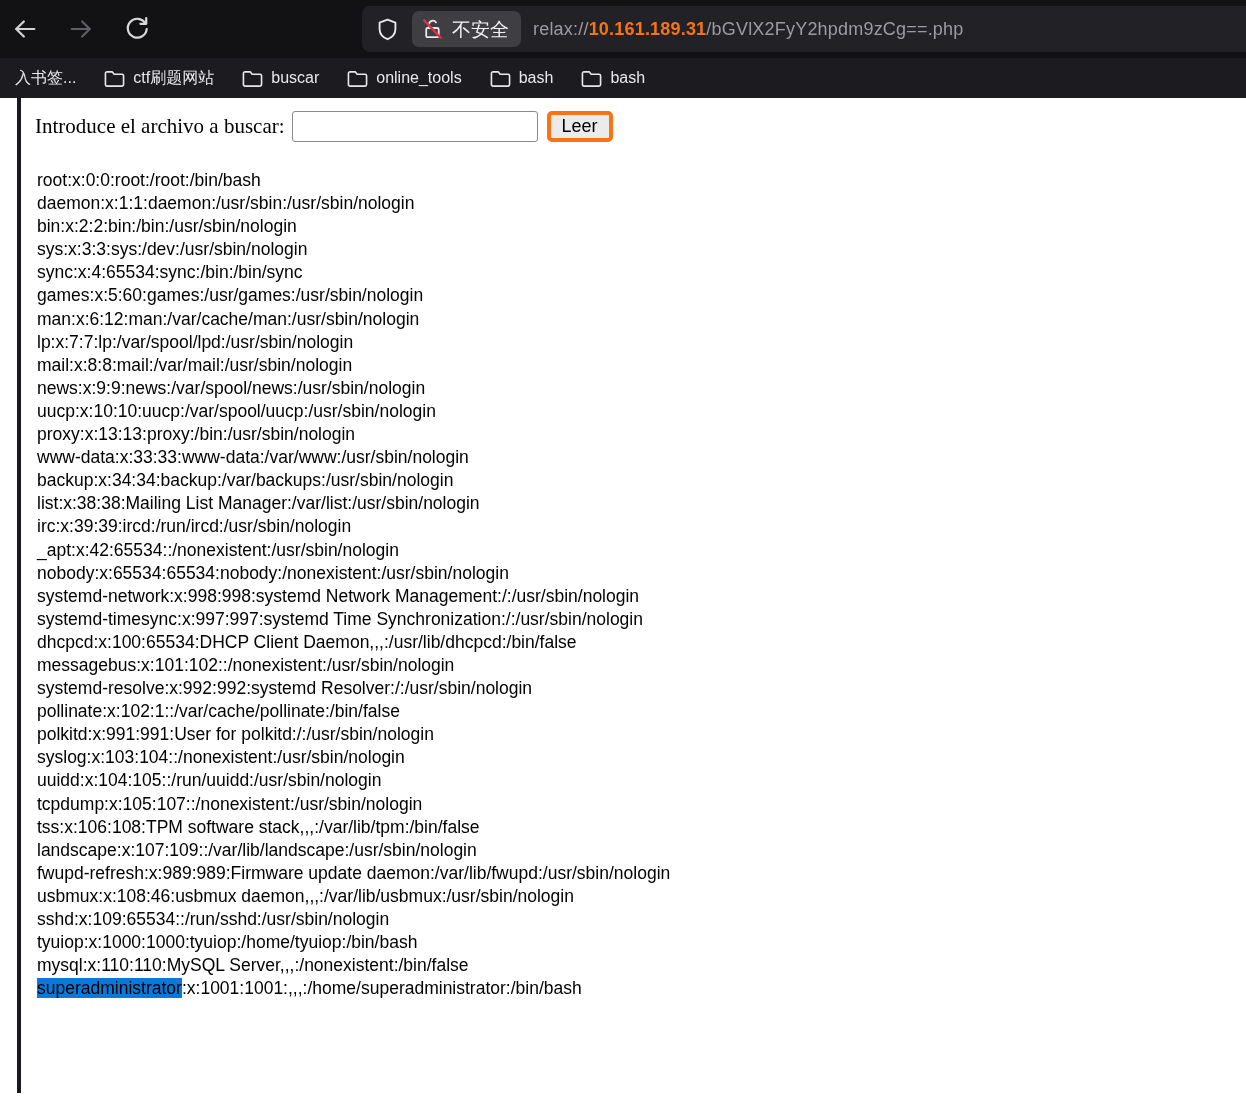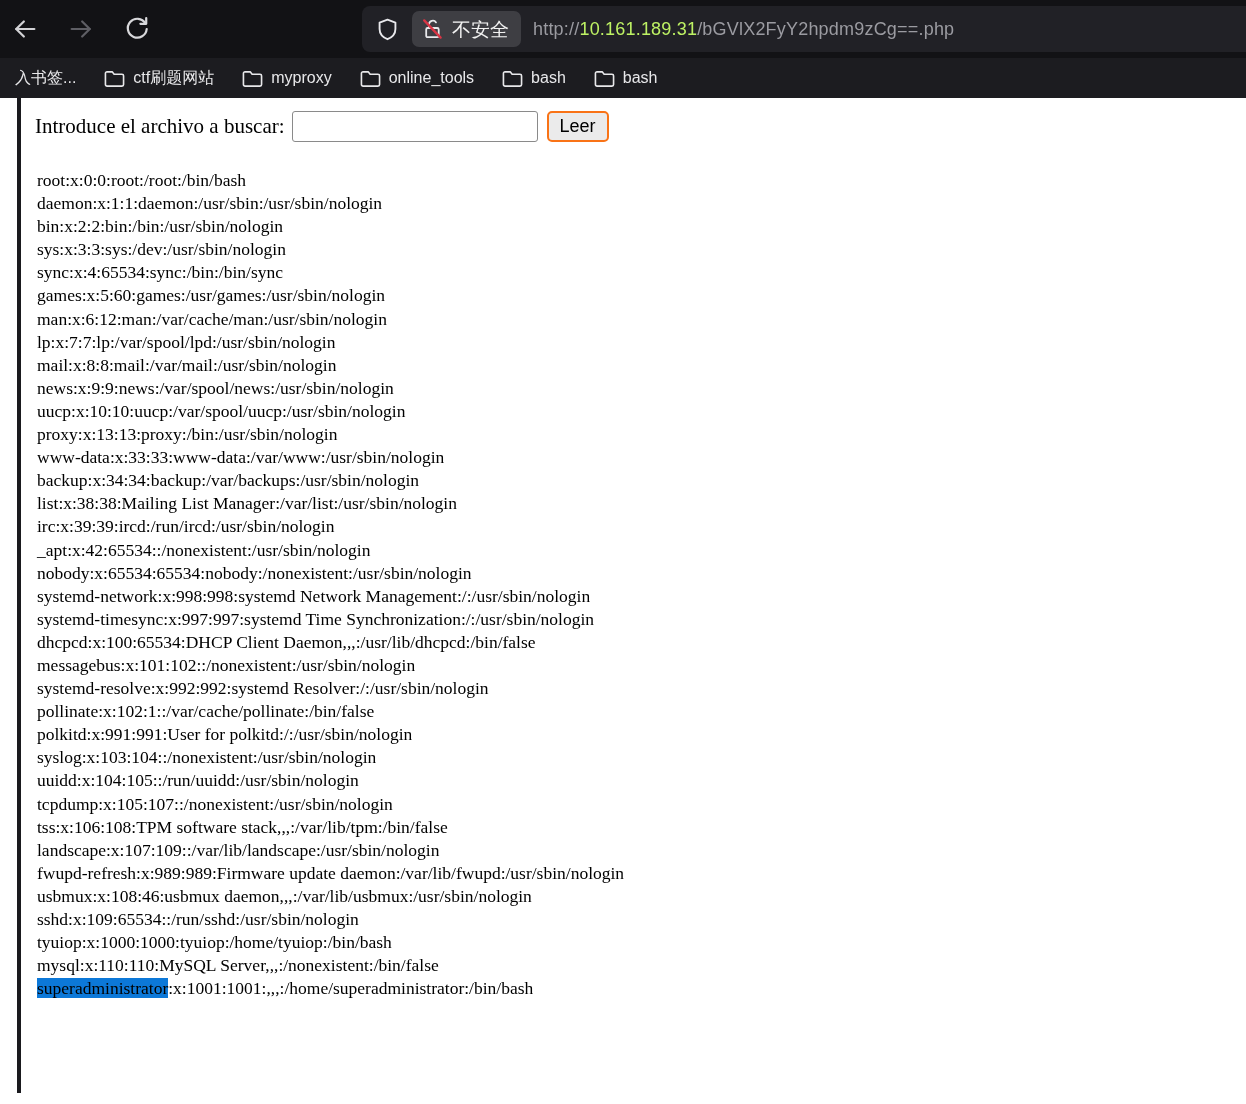--- a/index.html
+++ b/index.html
@@ -12,41 +12,41 @@
   .navbtns { position:absolute; left:8px; top:0; height:58px; display:flex; align-items:center; gap:22px; }
   .navbtn { width:34px; height:34px; display:flex; align-items:center; justify-content:center; border-radius:6px; }
 
   .addressbar { position:absolute; left:362px; top:6px; width:900px; height:46px;
                 background:#212126; border-radius:8px; display:flex; align-items:center; }
   .shield { margin-left:13px; display:flex; align-items:center; }
   .sec-badge { margin-left:12px; height:36px; background:#3e3e43; border-radius:7px;
                display:flex; align-items:center; padding:0 12px 0 9px; gap:7px; }
   .sec-badge .txt { color:#f1f1f1; font-size:19px; line-height:1; }
   .url { margin-left:12px; font-size:18px; color:#9b9ba1; white-space:nowrap; letter-spacing:.2px; }
-  .url .host { color:#bef264; }
+  .url .host { color:#f97316;font-weight:bold; }
 
   .bookmarksbar { position:relative; height:40px; background:#1c1c20; display:flex; align-items:center;
                   padding-left:17px; gap:28px; overflow:hidden; }
   .bm-item { display:flex; align-items:center; gap:8px; color:#e8e8ea; font-size:16px; white-space:nowrap; }
   .bm-item:first-child { margin-left:-2px; }
 
   
   .page { position:absolute; top:98px; left:0; width:1246px; height:1006px; background:#fff;margin-left:17px; }
   .left-strip { position:absolute; left:0; top:0; width:4px; height:995px; background:#1a1a1e; }
 
   .form-row { position:absolute; left:18px; top:13px; display:flex; align-items:center; }
   .form-label { font-family:"Liberation Serif", serif; font-size:21px; color:#000; }
   .file-input { margin-left:7px; width:246px; height:31px; border:1px solid #8a8a8a; border-radius:3px;
                 background:#fff; font-size:17px; padding:0 6px; outline:none; }
   .read-btn { margin-left:9px; height:31px; padding:0 11px; font-size:18px; color:#000;
-              background:#ebebeb; border:2px solid #f97316; border-radius:5px;
+              background:#ebebeb; border:4px solid #f97316; border-radius:5px;
               font-family:"Liberation Sans", sans-serif; }
 
   pre.passwd { position:absolute; left:20px; top:71px;
-               font-family:Liberation Serif, serif;
+               font-family:Liberation Sans, sans-serif;
                font-size:17.5px; line-height:23.1px; color:#000; }
   pre.passwd .sel { background:#0c78d8; color:#000000; }
 
   svg { display:block; }
 </style>
 </head>
 <body>
 
 <div class="chrome">
   <div class="toolbar">
@@ -86,21 +86,21 @@
       <div class="sec-badge">
         <span>
           <svg width="24" height="24" viewBox="0 0 24 24" fill="none">
             <path d="M8 11V7.2A3.8 3.8 0 0 1 15 5.4" stroke="#e9e9ec" stroke-width="1.8" stroke-linecap="round" fill="none"></path>
             <rect x="5.2" y="11" width="12.5" height="9.2" rx="1.4" stroke="#e9e9ec" stroke-width="1.8" fill="none"></rect>
             <line x1="3.2" y1="3.4" x2="19.6" y2="20.6" stroke="#d93545" stroke-width="2.4" stroke-linecap="round"></line>
           </svg>
         </span>
         <span class="txt">不安全</span>
       </div>
-      <div class="url"><span>http://</span><span class="host">10.161.189.31</span><span>/bGVlX2FyY2hpdm9zCg==.php</span></div>
+      <div class="url"><span>relax://</span><span class="host">10.161.189.31</span><span>/bGVlX2FyY2hpdm9zCg==.php</span></div>
     </div>
   </div>
 
   <div class="bookmarksbar">
   <div class="bm-item">
 
     <span class="bm-label">入书签...</span>
   </div>
 
   <div class="bm-item">
@@ -111,21 +111,21 @@
     </span>
     <span class="bm-label">ctf刷题网站</span>
   </div>
 
   <div class="bm-item">
     <span class="bm-icon">
       <svg width="21" height="19" viewBox="0 0 22 19" fill="none" stroke="#e8e8ea" stroke-width="1.7" stroke-linejoin="round">
         <path d="M1.5 4.2a1.7 1.7 0 0 1 1.7-1.7h5.4l2 2.5h8.2a1.7 1.7 0 0 1 1.7 1.7v9.1a1.7 1.7 0 0 1-1.7 1.7H3.2a1.7 1.7 0 0 1-1.7-1.7z"></path>
       </svg>
     </span>
-    <span class="bm-label">myproxy</span>
+    <span class="bm-label">buscar</span>
   </div>
 
   <div class="bm-item">
     <span class="bm-icon">
       <svg width="21" height="19" viewBox="0 0 22 19" fill="none" stroke="#e8e8ea" stroke-width="1.7" stroke-linejoin="round">
         <path d="M1.5 4.2a1.7 1.7 0 0 1 1.7-1.7h5.4l2 2.5h8.2a1.7 1.7 0 0 1 1.7 1.7v9.1a1.7 1.7 0 0 1-1.7 1.7H3.2a1.7 1.7 0 0 1-1.7-1.7z"></path>
       </svg>
     </span>
     <span class="bm-label">online_tools</span>
   </div>

